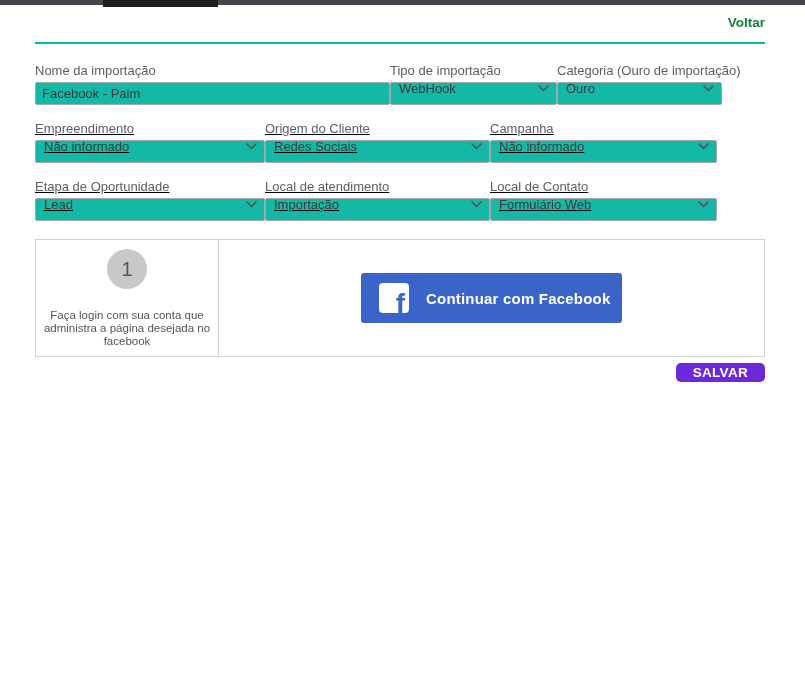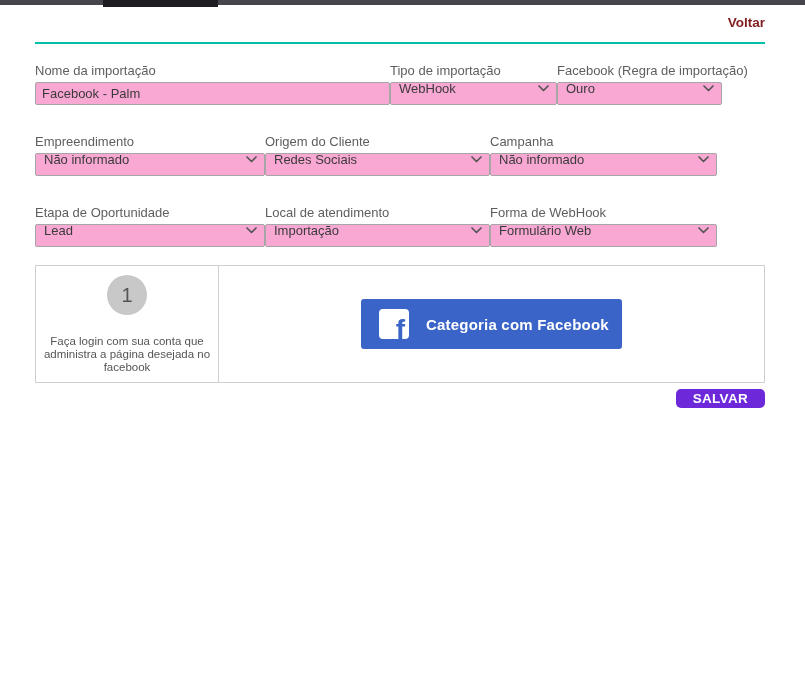--- a/index.html
+++ b/index.html
@@ -8,32 +8,32 @@
     font-family:"Liberation Sans", sans-serif;
     -webkit-font-smoothing:antialiased;
   }
   
   .topbar { position:relative; height:5px; background:#45454b; }
   .topbar-tab { position:absolute; left:103px; top:0; width:115px; height:7px; background:#1d1d22; }
 
   .content { padding:0 40px 0 35px; }
 
   .back-row { text-align:right; padding-top:8px; height:20px; }
-  .back-link { font-size:13.5px; font-weight:bold; color:#7f1d1d; text-decoration:none; cursor:pointer; }
+  .back-link { font-size:13.5px; font-weight:bold; color:#15803d; text-decoration:none; cursor:pointer; }
 
   .page-title { margin:9px 0 0 0; font-size:21px; font-weight:bold; color:#6c63dc; }
   .teal-rule { height:2px; background:#00bfa5; border:0; margin:9px 0 0 0; }
 
   .frow { display:flex; }
   .frow.r1 { margin-top:19px; }
-  .frow.rn { margin-top:29px; }
+  .frow.rn { margin-top:16px;text-decoration:underline; }
   .fgroup { display:block; }
   .flabel { display:block; font-size:13px; color:#5e5e5e; margin-bottom:4px; white-space:nowrap; }
   .control {
-    height:23px; border:1px solid #a6a6a6; border-radius:2px; background:#f9a8d4;
+    height:23px; border:1px solid #a6a6a6; border-radius:2px; background:#14b8a6;
     font-size:13px; color:#3a3a3a; box-sizing:border-box;
   }
   input.control { width:100%; padding:0 6px; outline:none; font-family:"Liberation Sans",sans-serif; }
   .select {
     display:flex; align-items:center; justify-content:space-between;
     padding:0 7px 11px 8px; cursor:default; user-select:none;
   }
   .select .chev { display:flex; align-items:center; }
   .w1a{width:355px} .w1b{width:167px} .w1c{width:165px}
   .w2a{width:230px} .w2b{width:225px} .w2c{width:227px}
@@ -107,21 +107,21 @@
       <div class="control select">
         <span>WebHook</span>
         <span class="chev">
           <svg width="11" height="7" viewBox="0 0 11 7">
               <path d="M1 1l4.5 4.5L10 1" fill="none" stroke="#555" stroke-width="1.7" stroke-linecap="round" stroke-linejoin="round"></path>
             </svg>
         </span>
       </div>
     </div>
     <div class="fgroup w1c">
-      <span class="flabel">Facebook (Regra de importação)</span>
+      <span class="flabel">Categoria (Ouro de importação)</span>
       <div class="control select">
         <span>Ouro</span>
         <span class="chev">
           <svg width="11" height="7" viewBox="0 0 11 7">
               <path d="M1 1l4.5 4.5L10 1" fill="none" stroke="#555" stroke-width="1.7" stroke-linecap="round" stroke-linejoin="round"></path>
             </svg>
         </span>
       </div>
     </div>
   </div>
@@ -179,21 +179,21 @@
       <div class="control select">
         <span>Importação</span>
         <span class="chev">
           <svg width="11" height="7" viewBox="0 0 11 7">
               <path d="M1 1l4.5 4.5L10 1" fill="none" stroke="#555" stroke-width="1.7" stroke-linecap="round" stroke-linejoin="round"></path>
             </svg>
         </span>
       </div>
     </div>
     <div class="fgroup w2c">
-      <span class="flabel">Forma de WebHook</span>
+      <span class="flabel">Local de Contato</span>
       <div class="control select">
         <span>Formulário Web</span>
         <span class="chev">
           <svg width="11" height="7" viewBox="0 0 11 7">
               <path d="M1 1l4.5 4.5L10 1" fill="none" stroke="#555" stroke-width="1.7" stroke-linecap="round" stroke-linejoin="round"></path>
             </svg>
         </span>
       </div>
     </div>
   </div>
@@ -202,21 +202,21 @@
   <div class="step-box">
     <div class="step-left">
       <div class="step-circle">1</div>
       <div class="step-text">Faça login com sua conta que administra a página desejada no facebook</div>
     </div>
     <div class="step-right">
       <button class="fb-btn">
         <span class="fb-icon">
           <span>f</span>
         </span>
-        <span class="fb-label">Categoria com Facebook</span>
+        <span class="fb-label">Continuar com Facebook</span>
       </button>
     </div>
   </div>
 
   <div class="save-row">
     <button class="save-btn">SALVAR</button>
   </div>
 
 </div>
 

